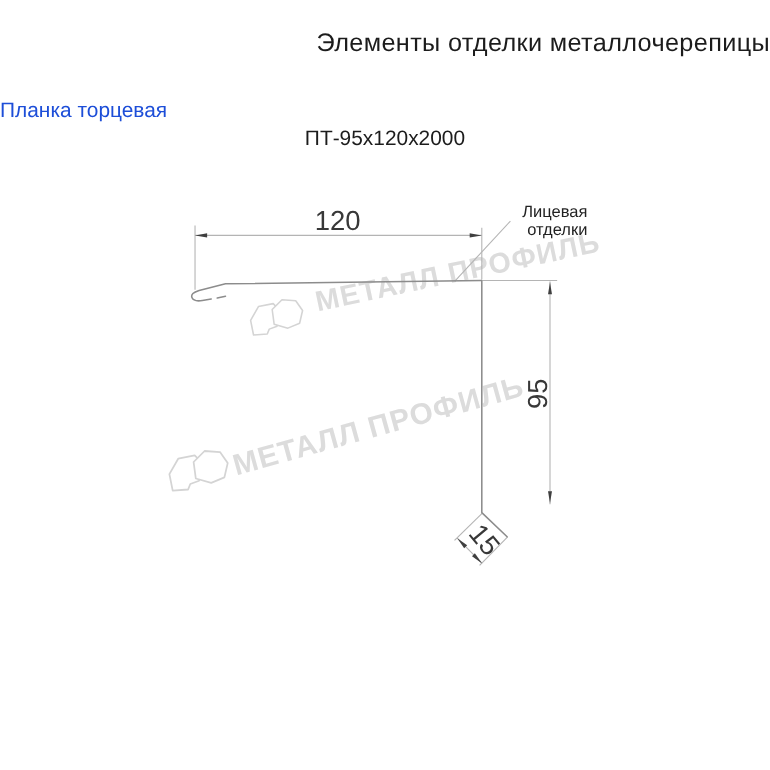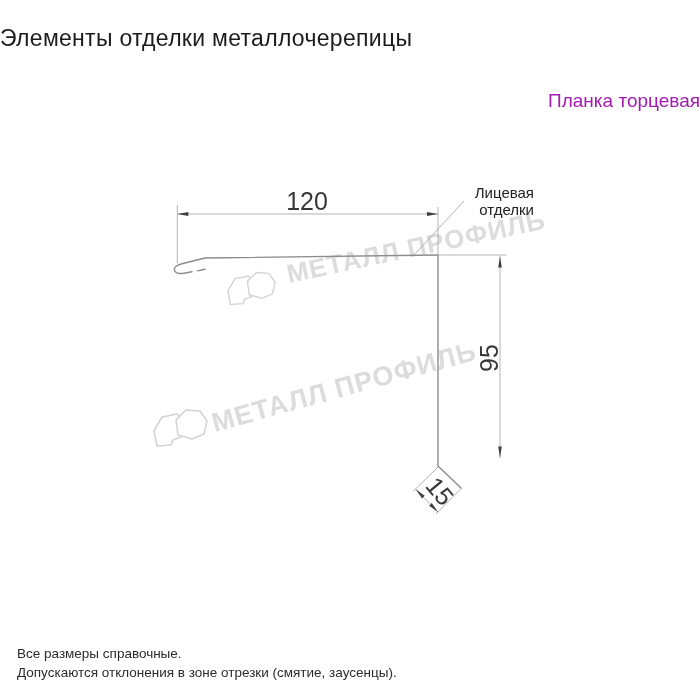--- a/index.html
+++ b/index.html
@@ -2,22 +2,22 @@
 <html><head>
 <meta charset="utf-8">
 <style>
   html,body{margin:0;padding:0;background:#fff;}
   .stage{
     position:relative;width:700px;height:700px;background:#ffffff;
     font-family:"Liberation Sans","DejaVu Sans",sans-serif;overflow:hidden;
   }
   .abs{position:absolute;}
   
-  .title{left:0;right:0;top:25px;text-align:left;font-size:23px;color:#1c1c1c;letter-spacing:.3px;}
-  .subtitle{left:0;right:0;top:90px;text-align:right;font-size:19px;color:#a21caf;}
+  .title{left:0;right:0;top:25px;text-align:right;font-size:23px;color:#1c1c1c;letter-spacing:.3px;}
+  .subtitle{left:0;right:0;top:90px;text-align:left;font-size:19px;color:#1d4ed8;}
   .model{left:0;right:0;top:116px;text-align:center;font-size:19px;color:#1c1c1c;}
   
   .wm-text{color:#dcdcdc;font-weight:700;white-space:nowrap;letter-spacing:1px;
     font-size:26px;height:28px;line-height:28px;transform-origin:0 100%;}
   .wm1{left:290px;top:260px;transform:rotate(-12deg);}
   .wm2{left:216px;top:409px;transform:rotate(-15.5deg);font-size:27px;}
   .wm-logo{overflow:visible;}
   .wm-logo path{fill:#ffffff;stroke:#d4d4d4;stroke-width:1.6;stroke-linejoin:round;}
   
   .dim{color:#383838;font-size:25px;text-align:center;white-space:nowrap;}
@@ -45,20 +45,21 @@
   <div class="abs wm-text wm1">МЕТАЛЛ ПРОФИЛЬ</div>
 
   <svg class="abs wm-logo" style="left:150px;top:405px" width="60" height="46" viewBox="0 0 60 46">
     <path d="M4 26 L12 12 L27 9 L34 16 L31 32 L23 35 L21 40 L7 41 Z"></path>
     <path d="M26 15 L36 5 L50 6 L57 16 L54 29 L42 34 L28 30 Z"></path>
   </svg>
   <div class="abs wm-text wm2">МЕТАЛЛ ПРОФИЛЬ</div>
 
   <div class="abs title">Элементы отделки металлочерепицы</div>
   <div class="abs subtitle">Планка торцевая</div>
+  <div class="abs model">ПТ-95х120х2000</div>
 
   <svg class="abs lines" width="700" height="700" viewBox="0 0 700 700">
     <g>
       <path class="dimline" d="M177.3 205 L177.3 263.5"></path>
       <path class="dimline" d="M177.3 214 L438 214"></path>
       <path class="dimline" d="M438 207 L438 254"></path>
       <path class="dimline" d="M439 255 L506.5 255"></path>
       <path class="dimline" d="M500 255.8 L500 458.5"></path>
       <path class="dimline" d="M464 201 L413.5 255.5"></path>
       <path class="dimline" d="M438.5 466.5 L413.2 491.3"></path>
@@ -80,18 +81,14 @@
 
   <div class="abs dim dim120">120</div>
   <div class="abs dim dim95">95</div>
   <div class="abs dim dim15">15</div>
 
   <div class="abs face-label">
     <div>Лицевая</div>
     <div>отделки</div>
   </div>
 
-  <div class="abs footer">
-    <div>Все размеры справочные.</div>
-    <div>Допускаются отклонения в зоне отрезки (смятие, заусенцы).</div>
-  </div>
 
 </div>
 
 </body></html>

